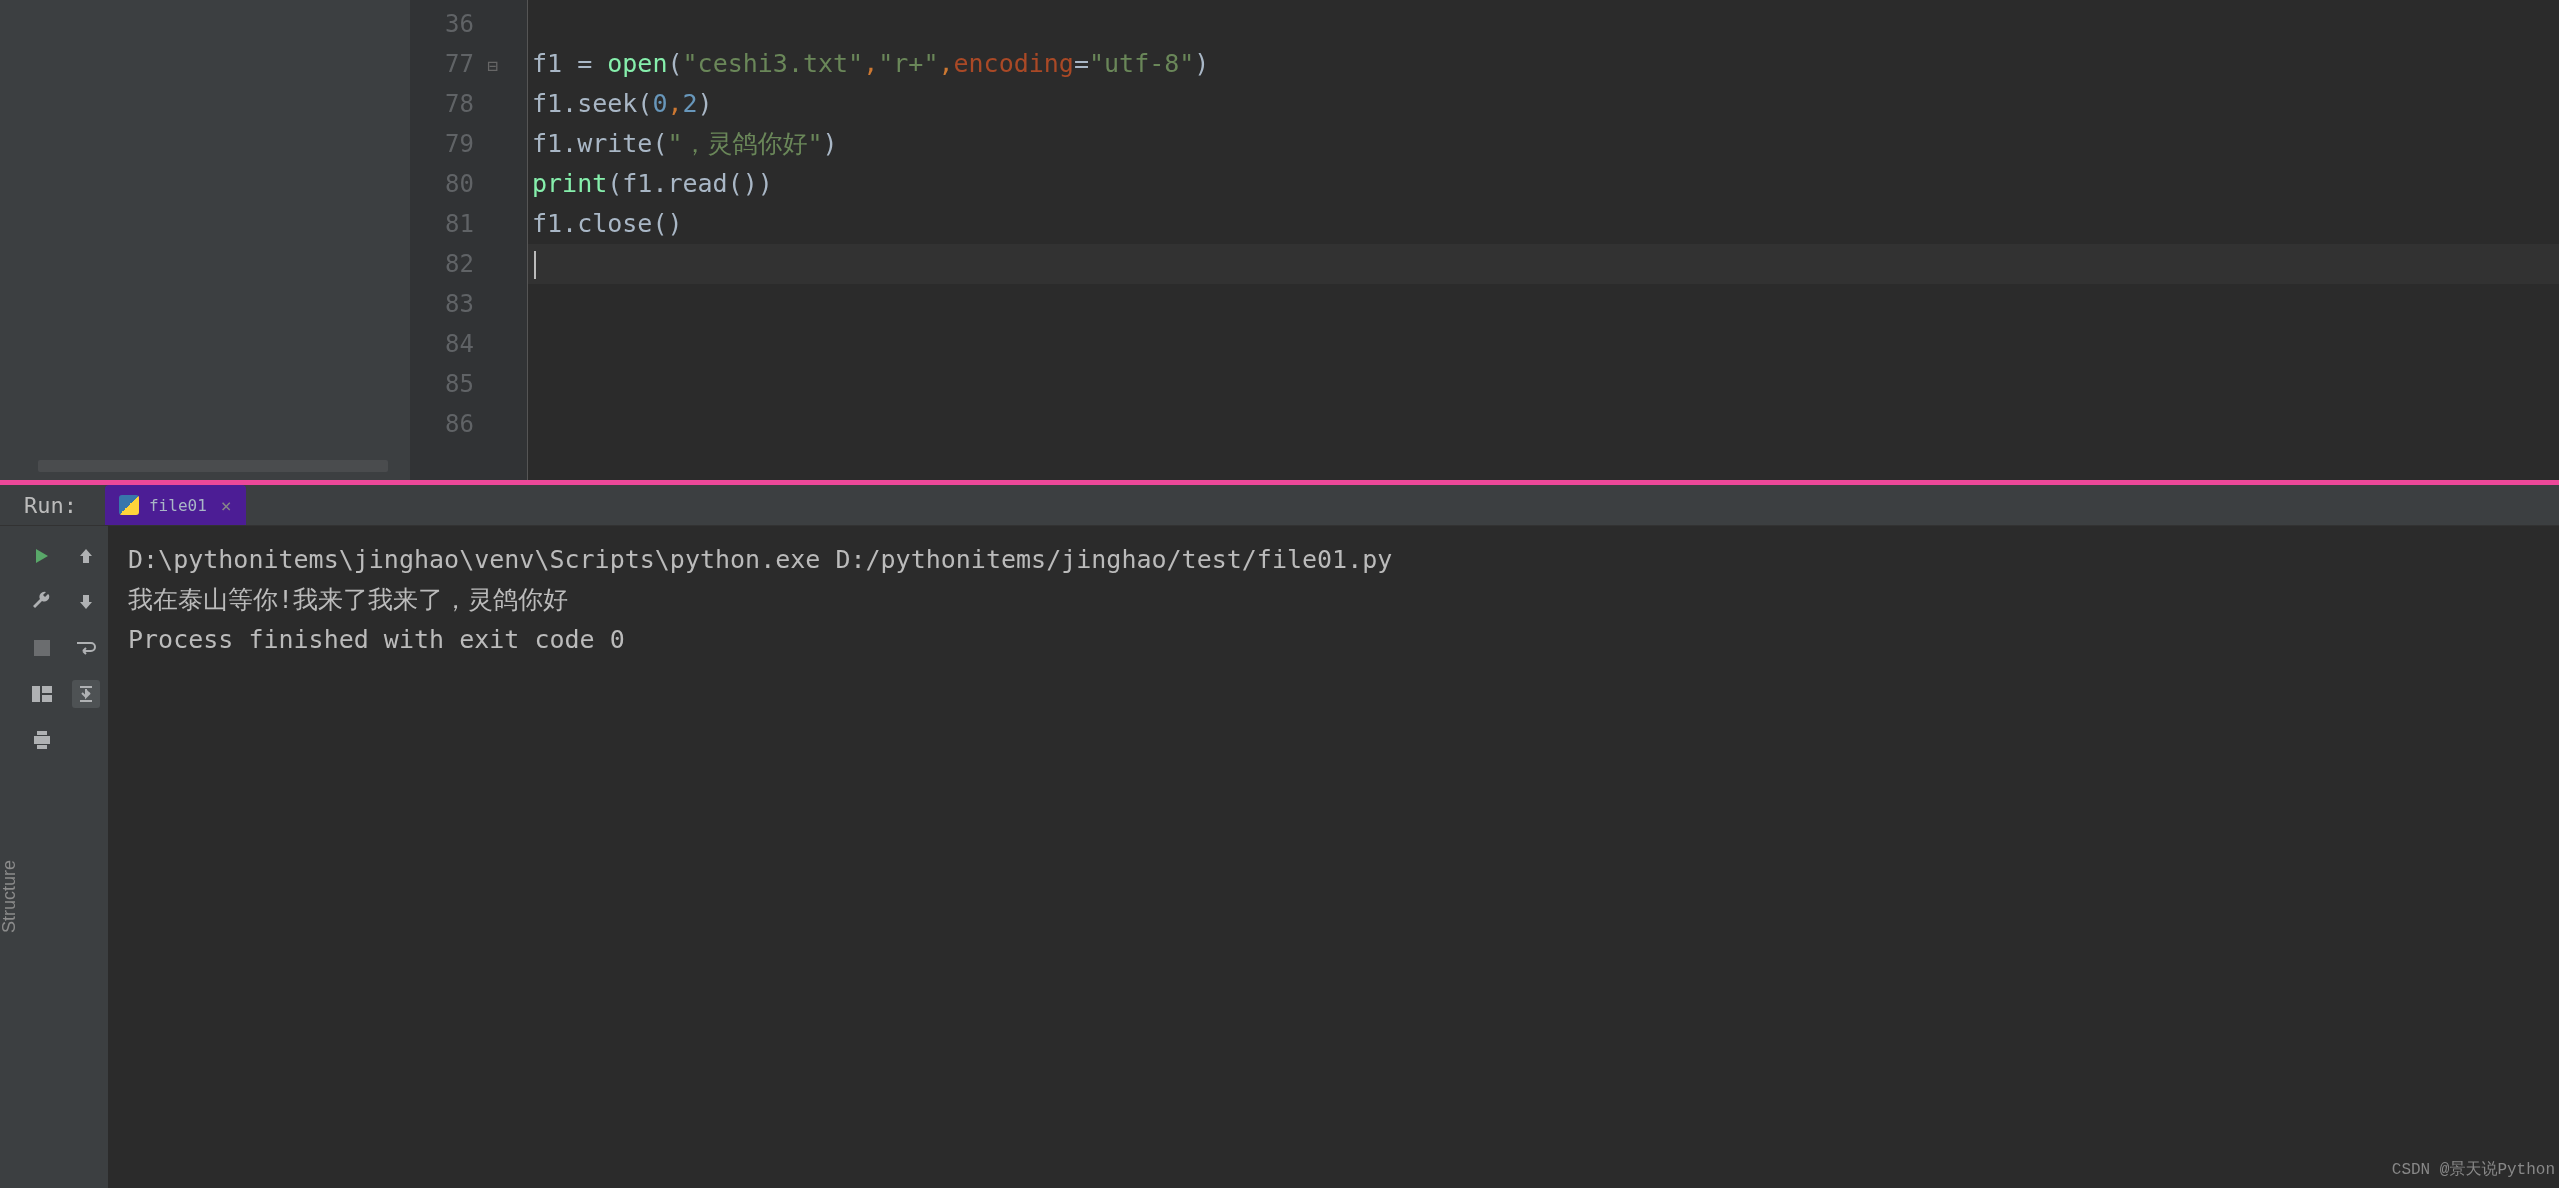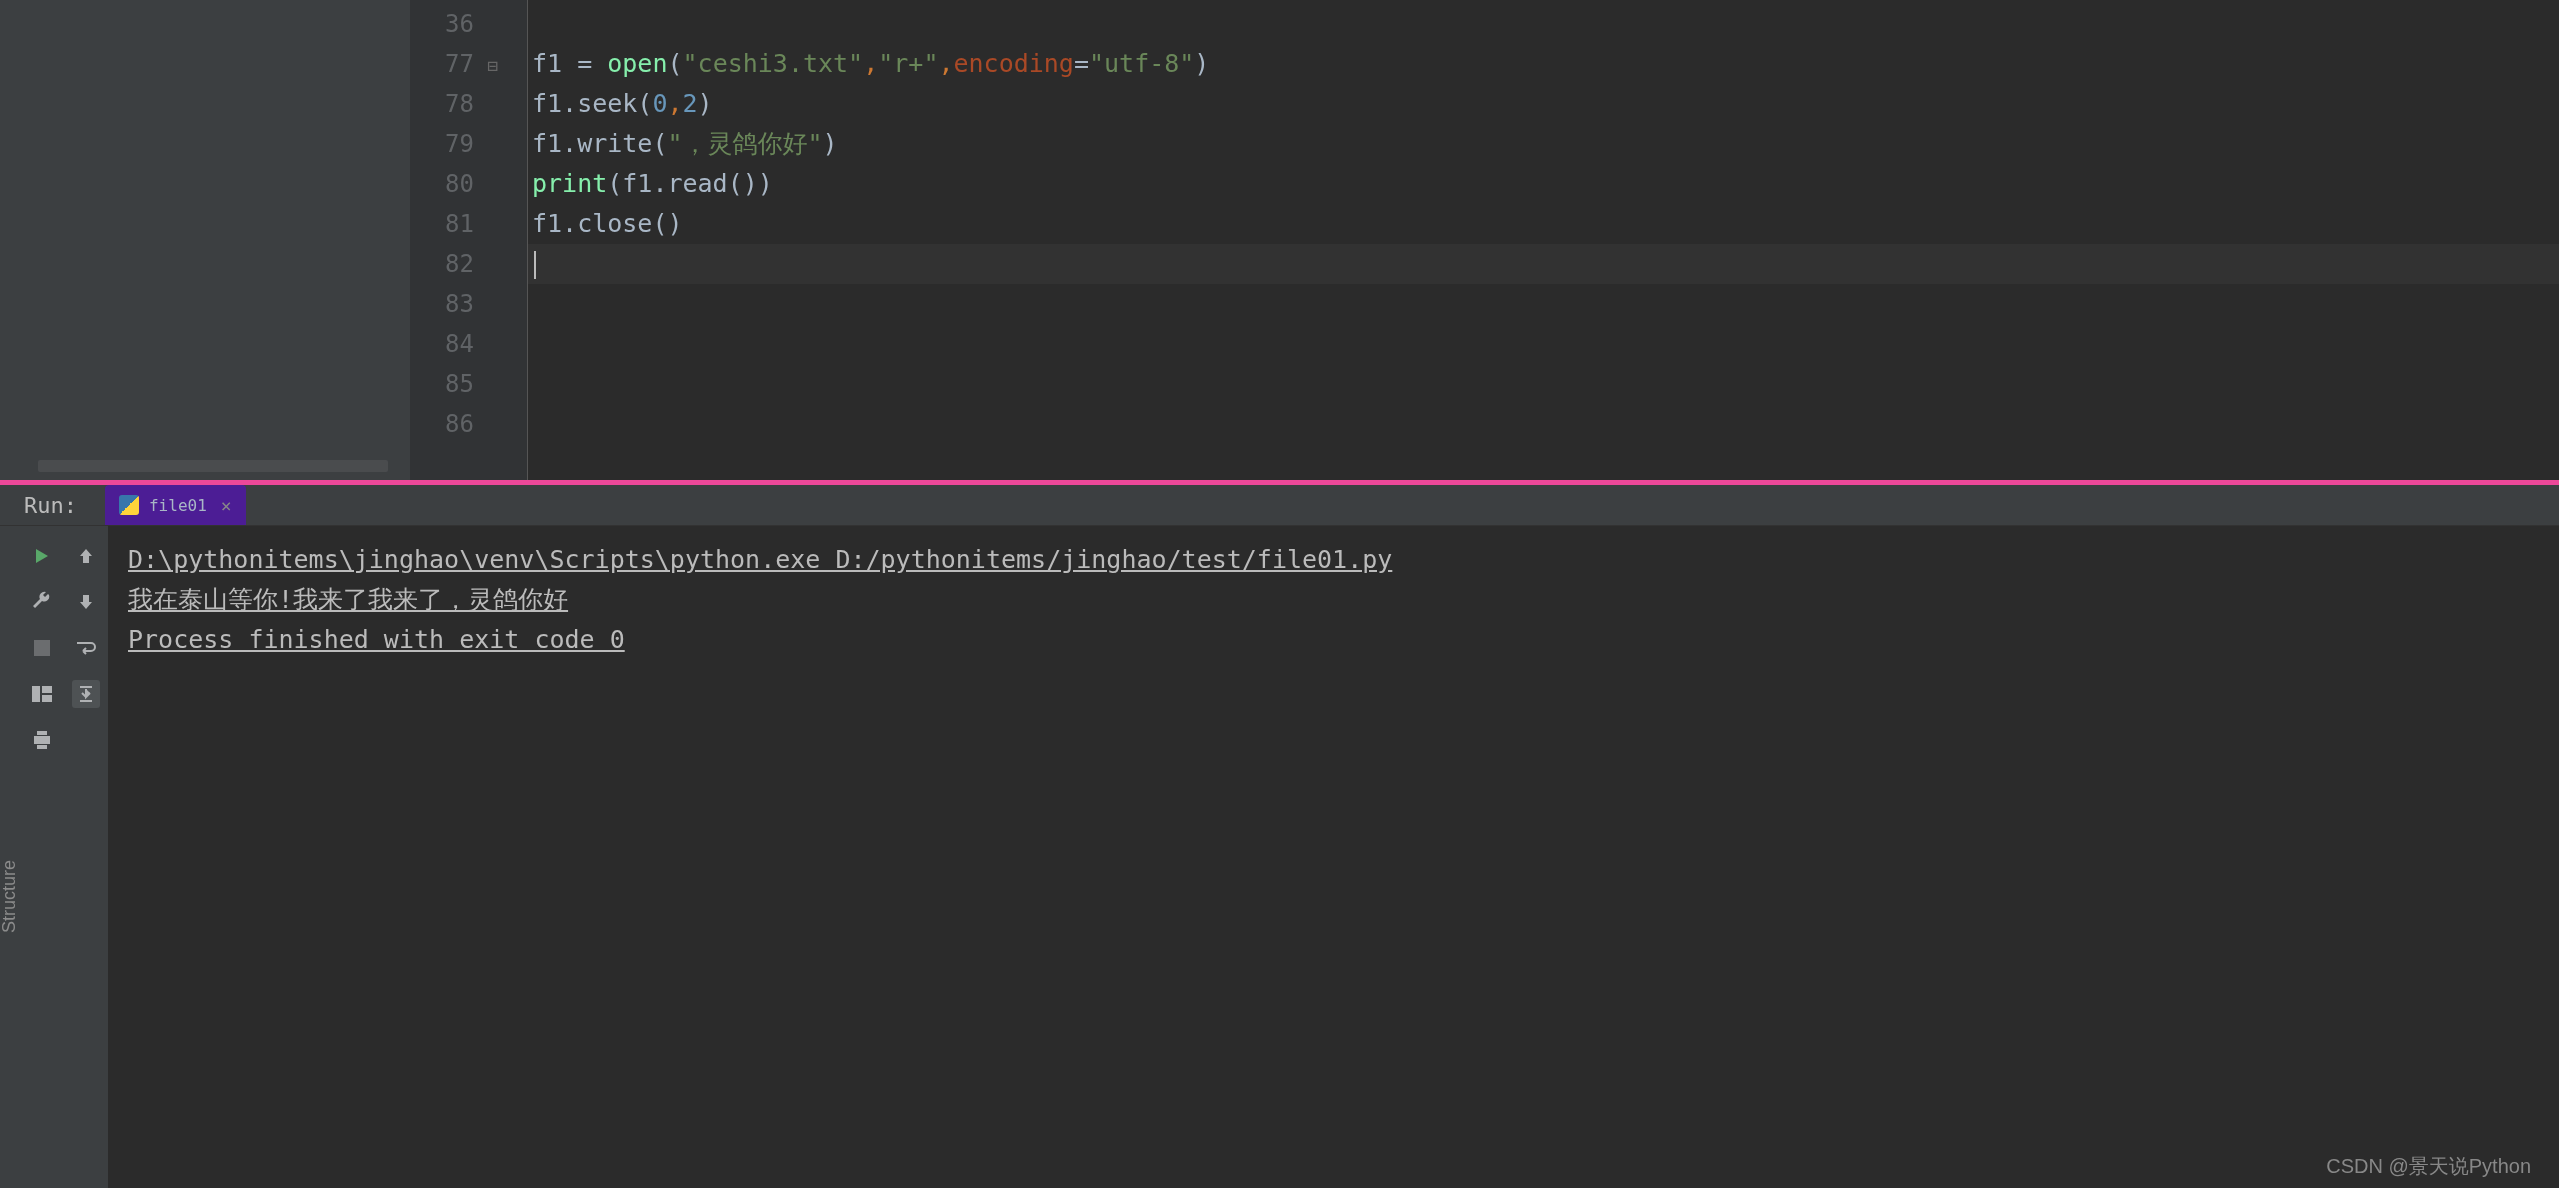--- a/index.html
+++ b/index.html
@@ -184,29 +184,28 @@
     .play-icon svg polygon { fill: #59a869; }
     .console-output {
       flex: 1;
       padding: 14px 20px;
       font-size: 25px;
       line-height: 40px;
       color: #bbbbbb;
     }
     .console-line {
       white-space: pre;
-      text-decoration: underline;
     }
     .watermark {
       position: absolute;
       bottom: 8px;
-      right: 28px;
+      right: 4px;
       color: #888;
-      font-size: 20px;
-      font-family: Liberation Sans, sans-serif;
+      font-size: 16px;
+      font-family: Liberation Mono, monospace;
     }
   </style>
 </head>
 <body>
 
 <div class="top-area">
   <div class="side-tool-strip"></div>
   <div class="left-sidebar">
     <div class="left-scrollbar"></div>
   </div>

